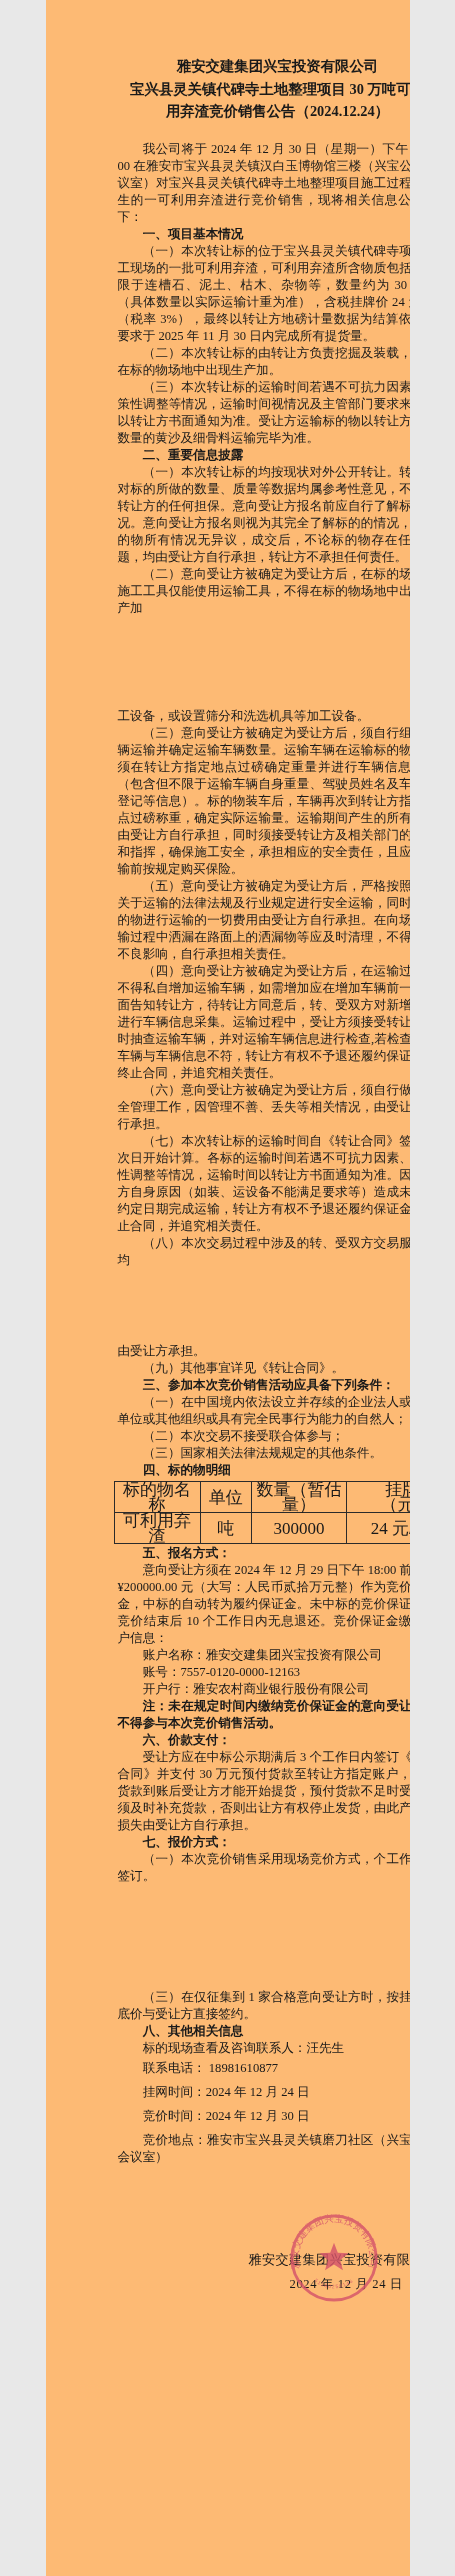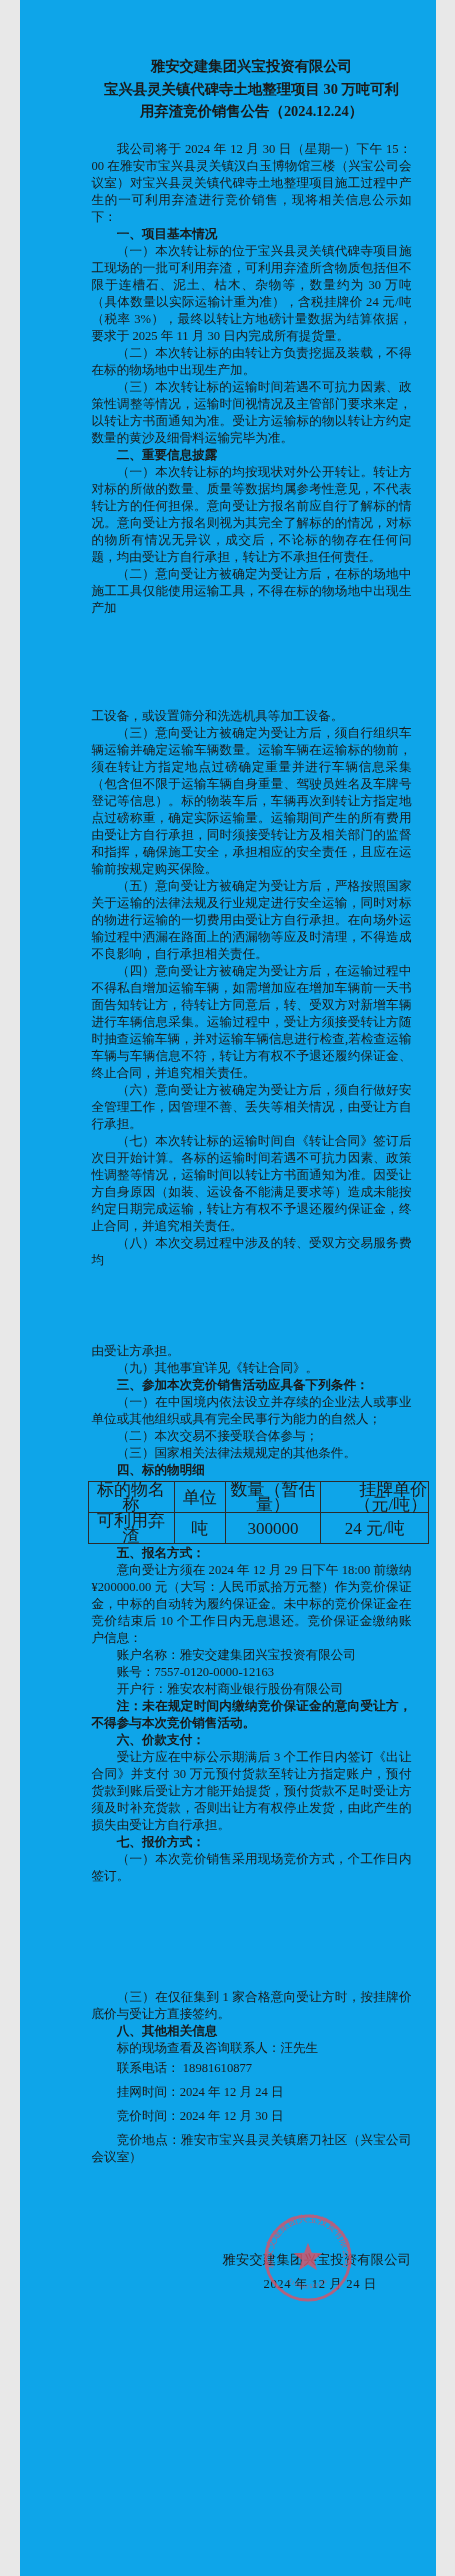--- a/index.html
+++ b/index.html
@@ -1,19 +1,19 @@
 <!DOCTYPE html>
 <html style="font-size:9.2px"><head>
 <meta charset="utf-8">
 <style>
   html,body{margin:0;padding:0;background:#e8e8e8;}
   .scan{
     position:relative;
-    width:416px;height:2576px;
-    background:#0ea5e9;
+    width:364px;height:2576px;
+    background:#fdba74;
     margin:0 auto;
     overflow:hidden;
     color:#1a1a1a;
     font-family:"Liberation Serif","DejaVu Serif",serif;
   }
   .block{
     position:absolute;left:72px;width:320px;
     font-size:12.6px;line-height:17px;
     text-align:justify;
   }

